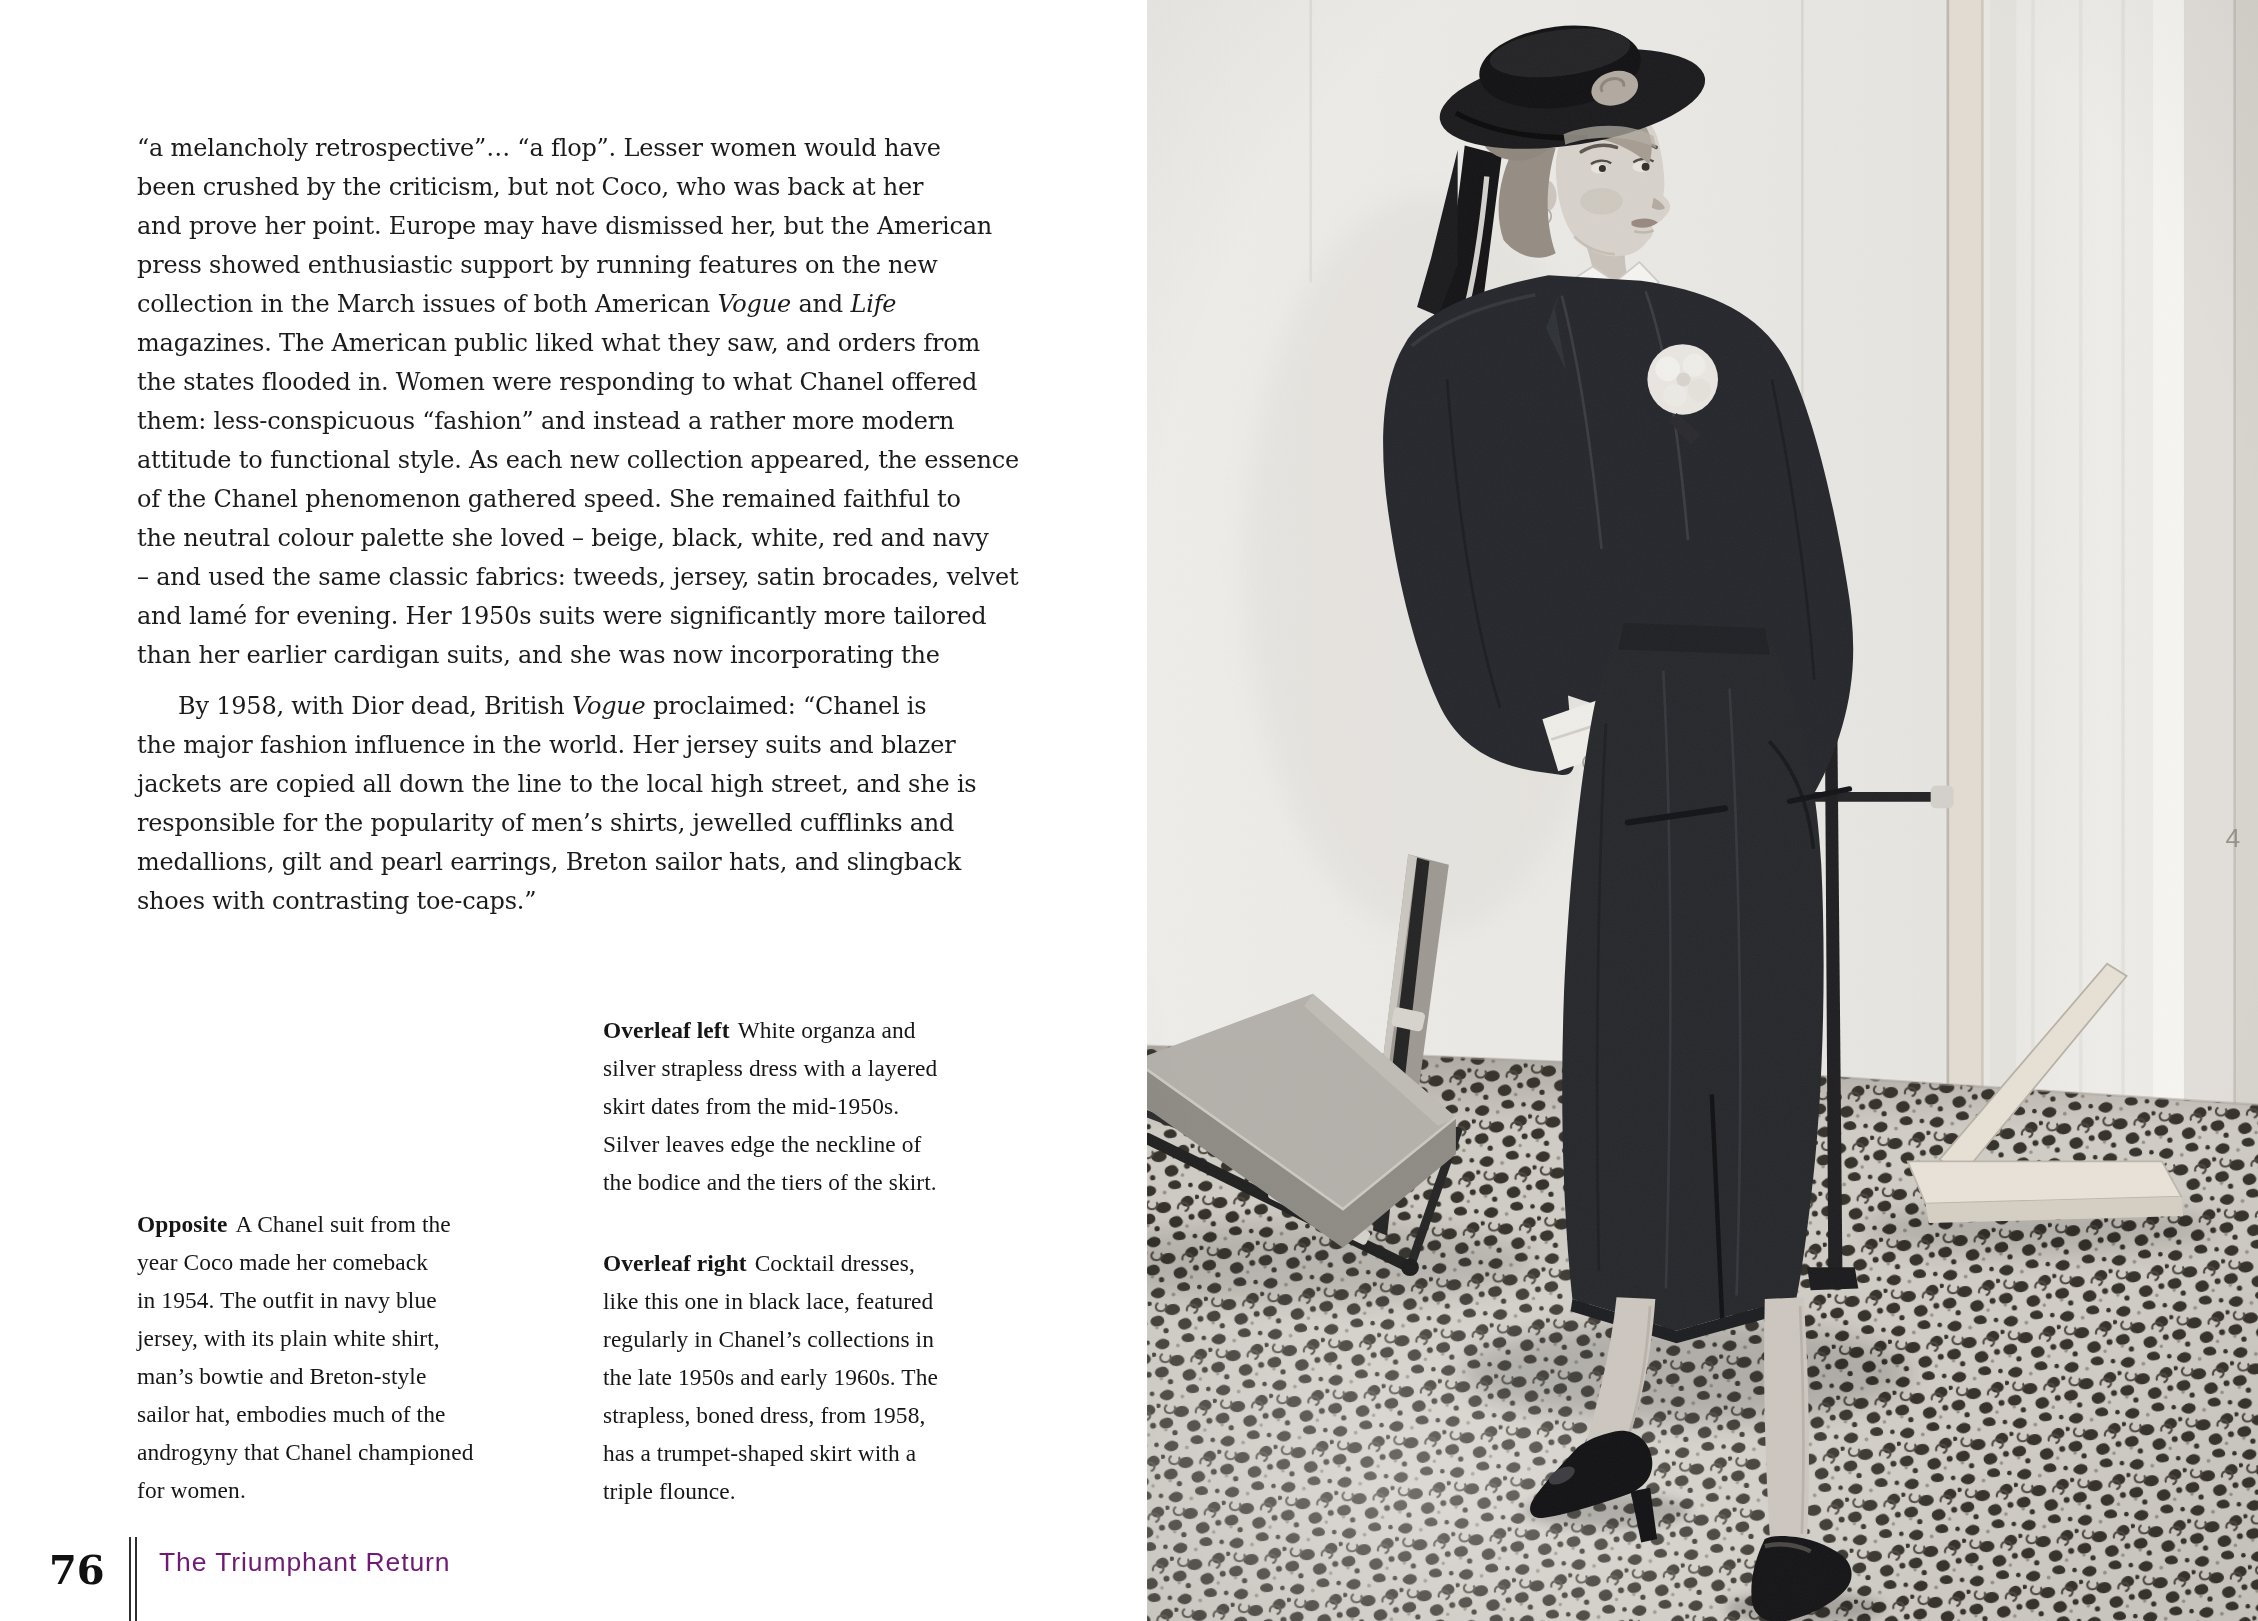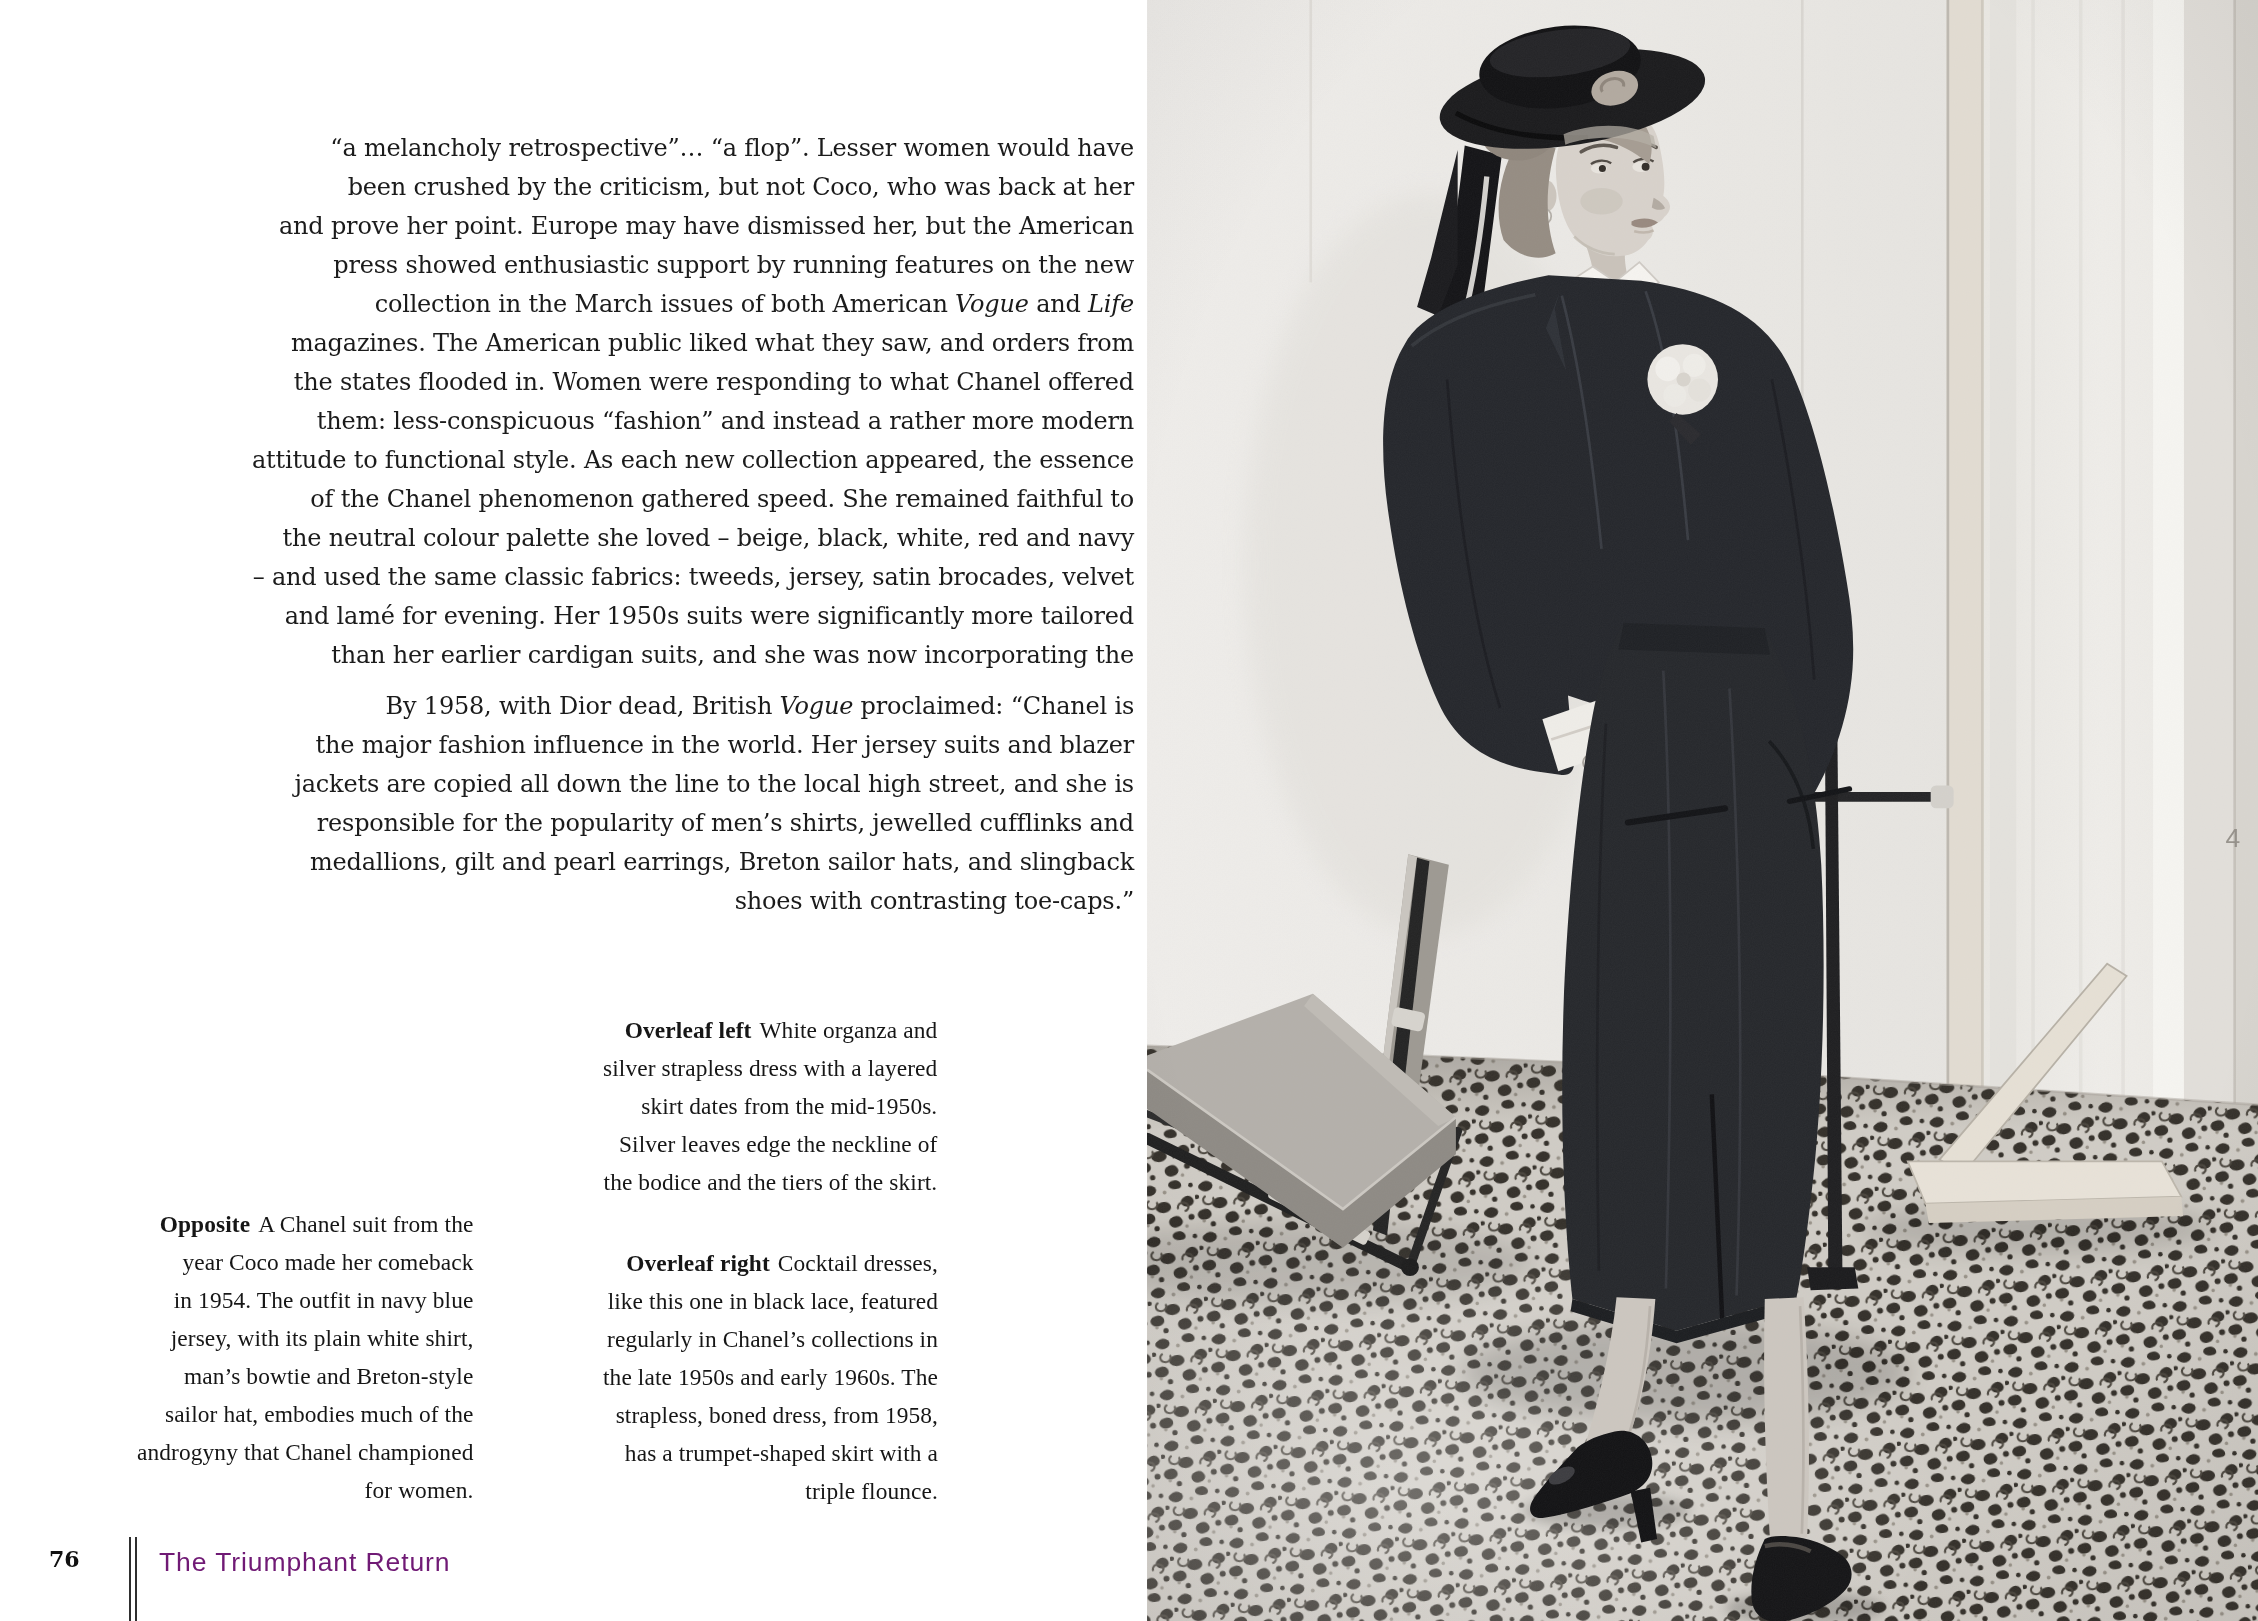--- a/index.html
+++ b/index.html
@@ -1,20 +1,20 @@
 <!DOCTYPE html>
 <html style="font-size:14px"><head>
 <meta charset="utf-8">
 <style>
   html,body{margin:0;padding:0;}
   body{
     width:2258px;height:1622px;position:relative;overflow:hidden;
     background:#ffffff;font-family:"DejaVu Serif",serif;
   }
-  .page{position:absolute;inset:0;text-align:right;}
+  .page{position:absolute;inset:0;}
   
   .bodytext{
     position:absolute;left:137px;top:129px;width:997px;
     color:#1b1b1b;font-size:24px;letter-spacing:-0.2px;
   }
   .bline{height:39px;line-height:39px;white-space:nowrap;}
   .bline.indent{padding-left:41px;}
   .para2{margin-top:12px;}
   
   .caption{
@@ -22,21 +22,21 @@
     font-size:23.4px;color:#161616;letter-spacing:0.1px;
   }
   .cline{height:38px;line-height:38px;white-space:nowrap;}
   .lead{font-weight:bold;margin-right:8px;}
   .cap-left{left:603px;top:1011px;}
   .cap-right{left:603px;top:1244px;}
   .cap-opp{left:137px;top:1205px;}
   
   .pagenum{
     position:absolute;left:49px;top:1546px;
-    font-size:22px;font-weight:bold;color:#111111;
+    font-size:40px;font-weight:bold;color:#111111;
   }
   .footrule{
     position:absolute;left:129px;top:1537px;height:85px;width:4.4px;
     border-left:2.2px solid #2f2f2f;border-right:2.2px solid #2f2f2f;
   }
   .foottitle{
     position:absolute;left:159px;top:1547px;
     font-family:"Liberation Sans",sans-serif;font-size:26.5px;
     letter-spacing:0.9px;color:#701a75;white-space:nowrap;
   }

